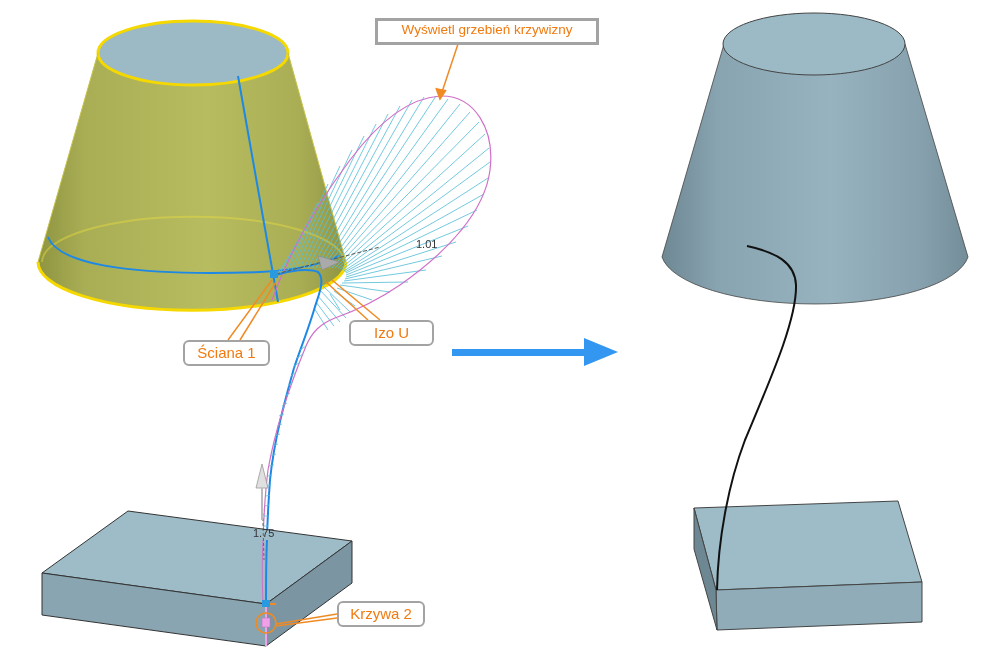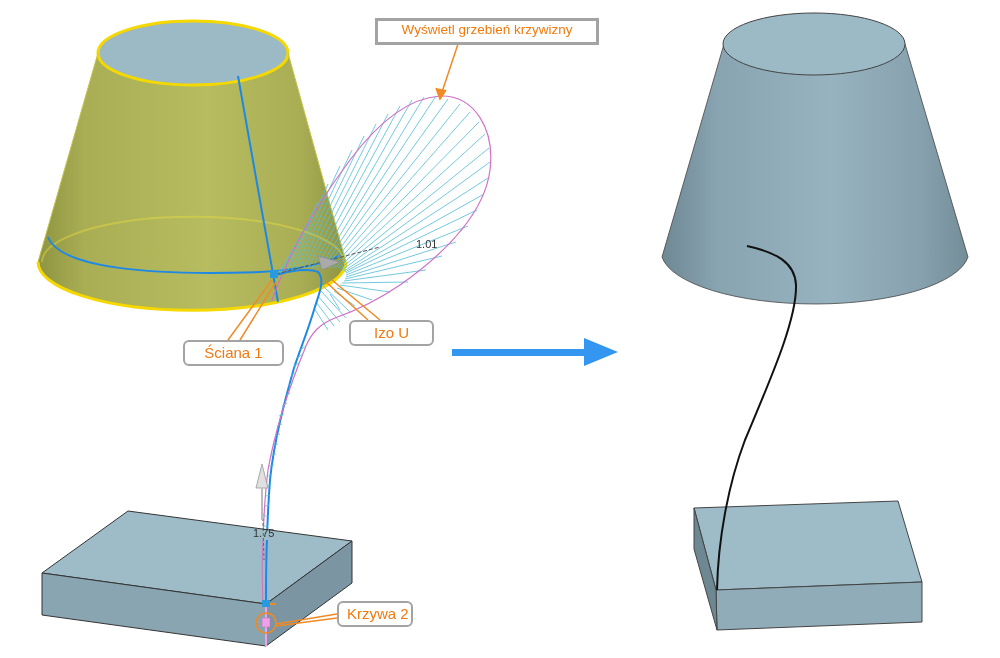--- a/index.html
+++ b/index.html
@@ -192,20 +192,20 @@
       <path d="M716,590 L922,582 L922,622 L717,630 Z" fill="#8facb8" stroke="#444" stroke-width="1"></path>
       <path d="M694,508 L716,590 L717,630 L694,549 Z" fill="#6d8793" stroke="#444" stroke-width="1"></path>
     </g>
 
     <path d="M747,246 C775,252 795,262 796,285 C797,320 770,380 745,440 C728,485 718,540 717,590" fill="none" stroke="#111" stroke-width="2"></path>
   </g>
 </svg>
 
 <div class="callout square" style="left:375px; top:18px; width:224px; height:27px;">Wyświetl grzebień krzywizny</div>
 
-<div class="callout" style="left:183px; top:340px; width:101px; height:26px;">Ściana 1</div>
+<div class="callout" style="left:183px; top:340px; width:87px; height:26px;">Ściana 1</div>
 
 <div class="callout" style="left:349px; top:320px; width:85px; height:26px;">Izo U</div>
 
-<div class="callout" style="left:337px; top:601px; width:76px; height:26px;">Krzywa 2</div>
+<div class="callout" style="left:337px; top:601px; width:88px; height:26px;">Krzywa 2</div>
 
 <div class="dim-label" style="left:390px; top:238px;margin-left:26px;">1.01</div>
 <div class="dim-label" style="left:253px; top:527px;text-align:right;">1.75</div>
 
 </body></html>

